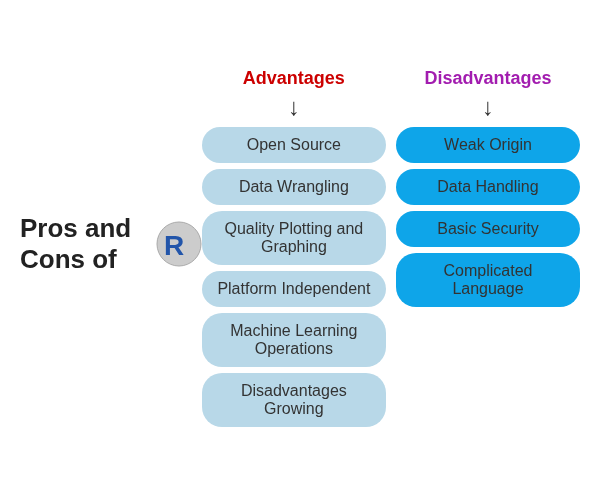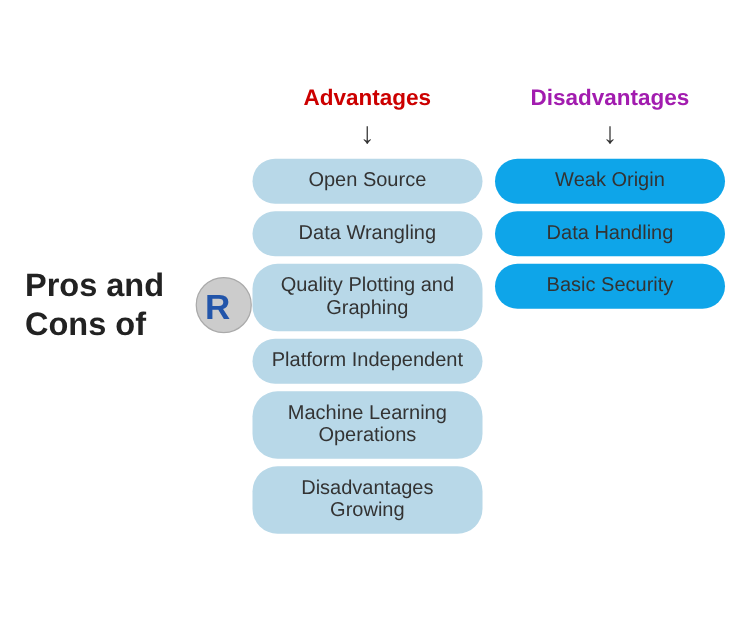--- a/index.html
+++ b/index.html
@@ -141,16 +141,19 @@
 
       <div class="item item-green">
         <span>Weak Origin</span>
       </div>
       <div class="item item-green">
         <span>Data Handling</span>
       </div>
       <div class="item item-green">
         <span>Basic Security</span>
       </div>
+      <div class="item item-green">
+        <span>Complicated Language</span>
+      </div>
     </div>
 
   </div>
 </div>
 
 </body></html>

